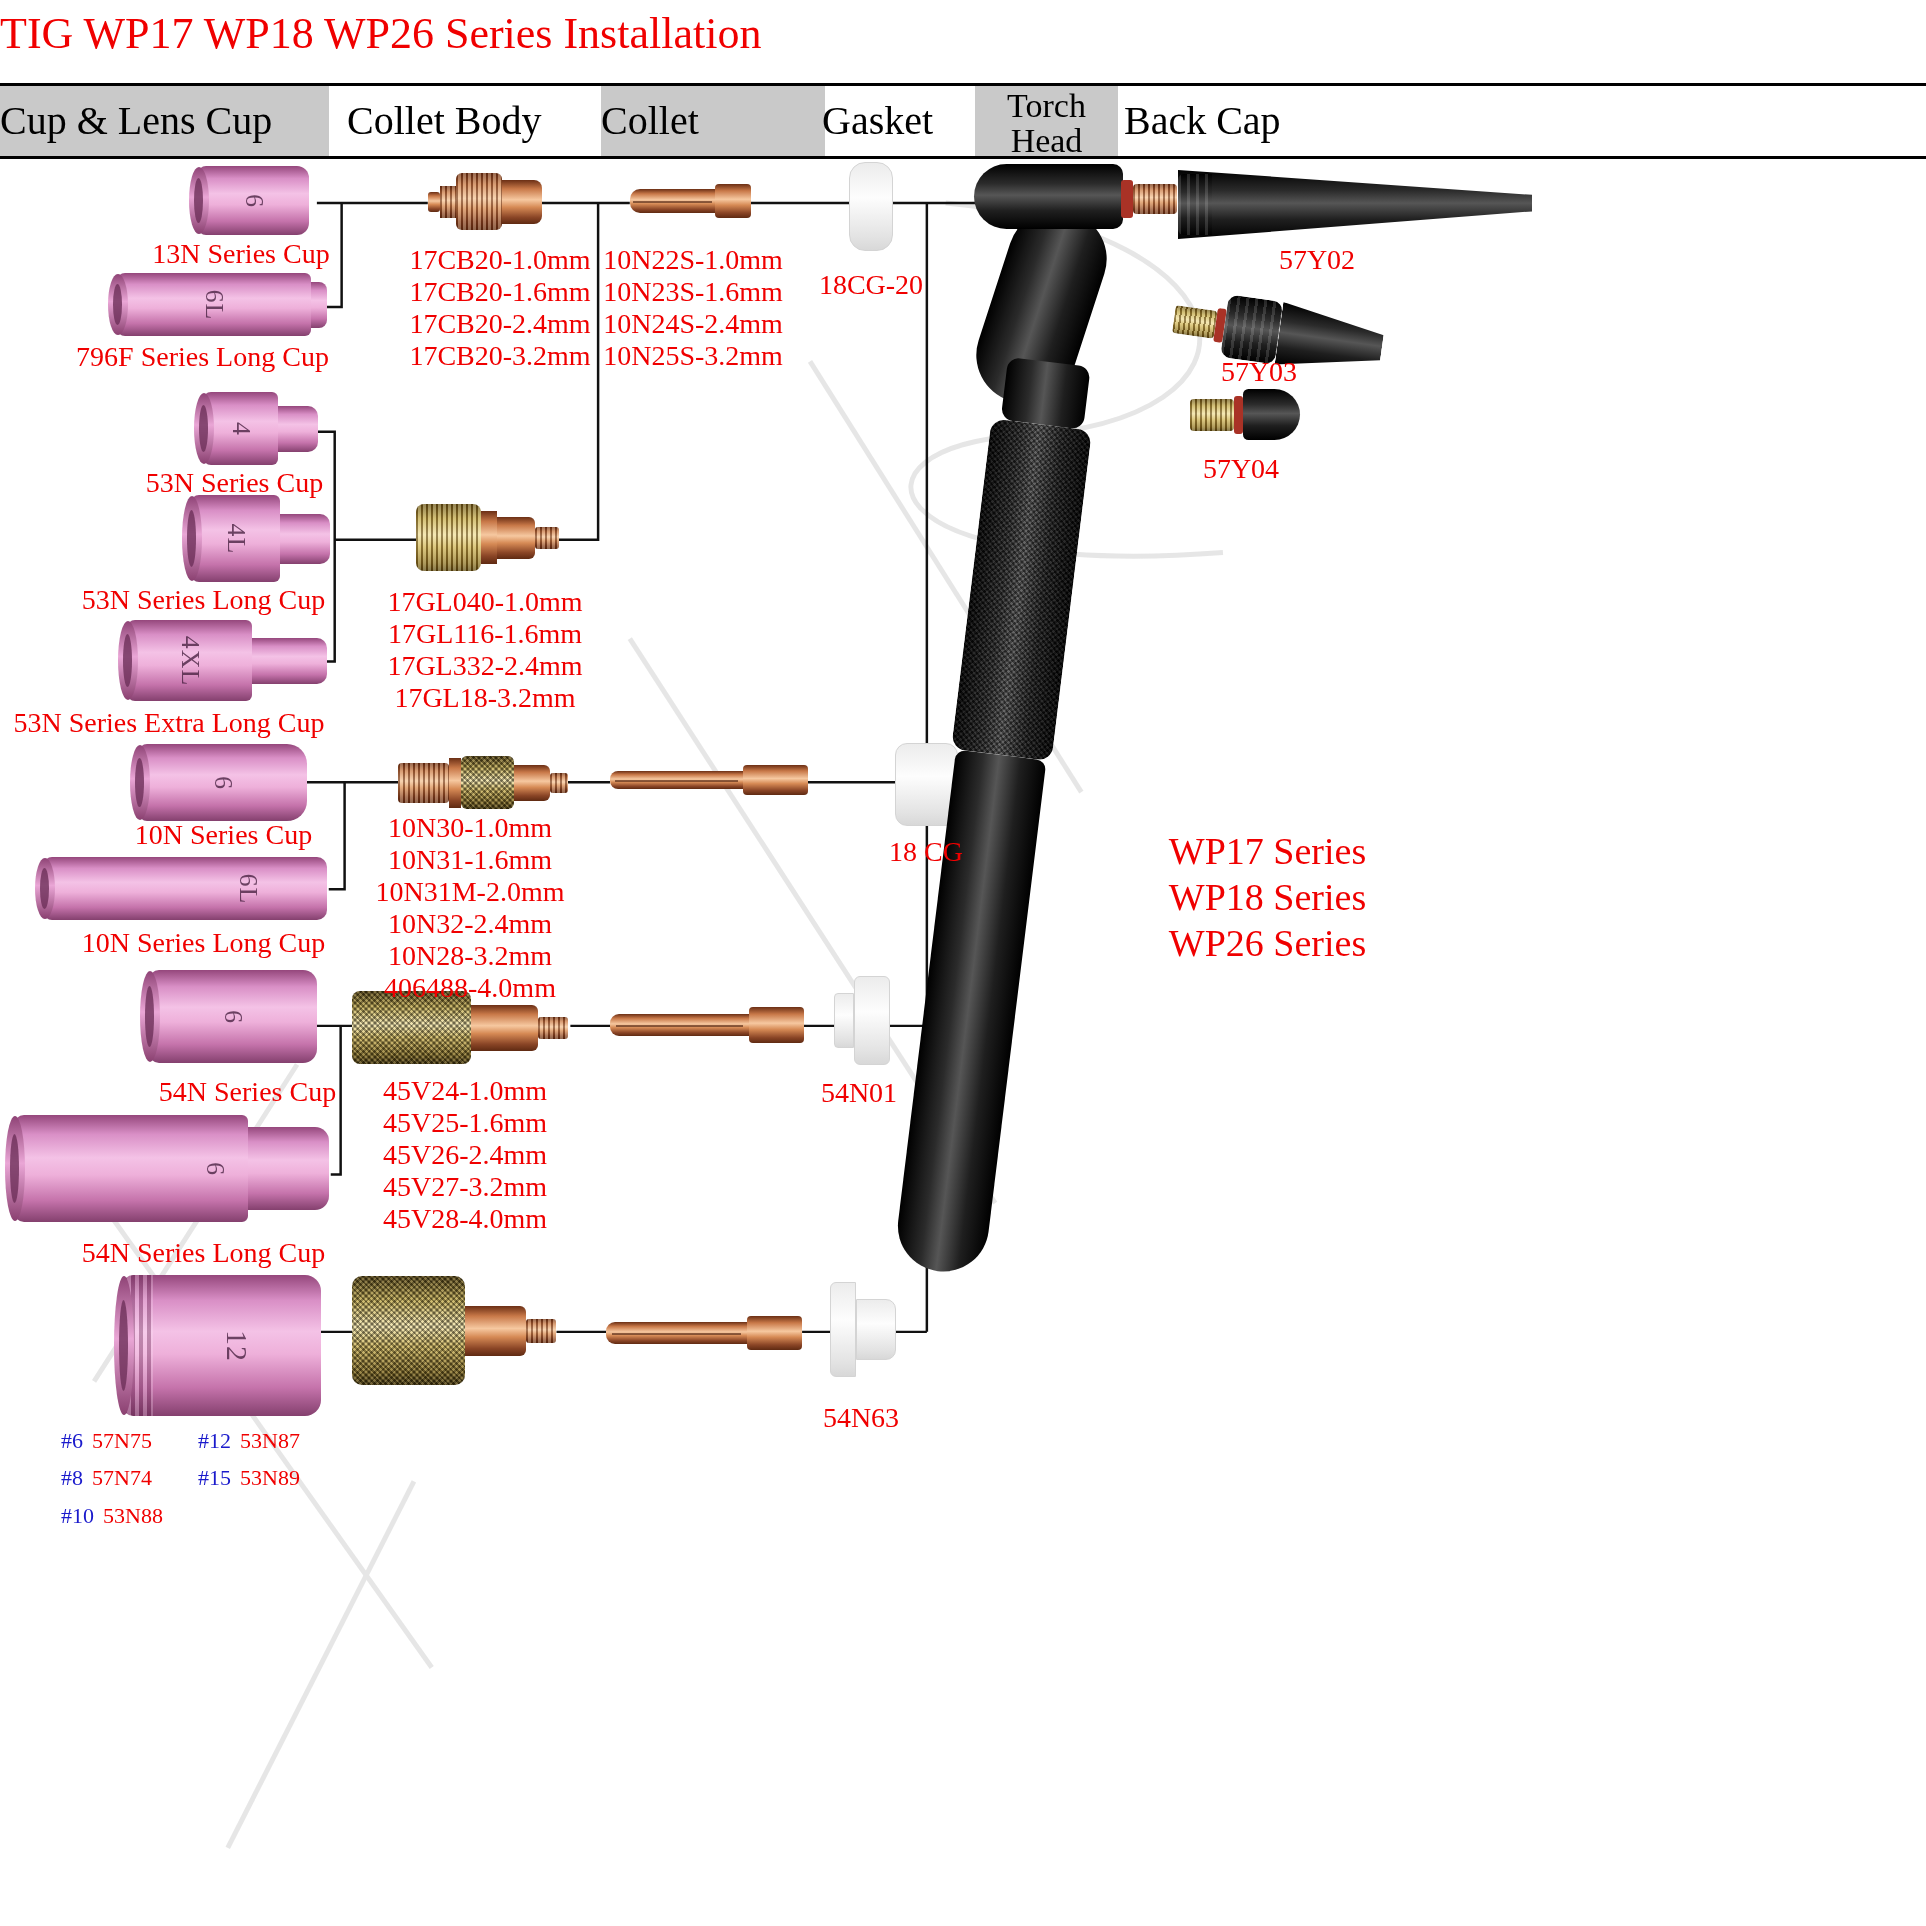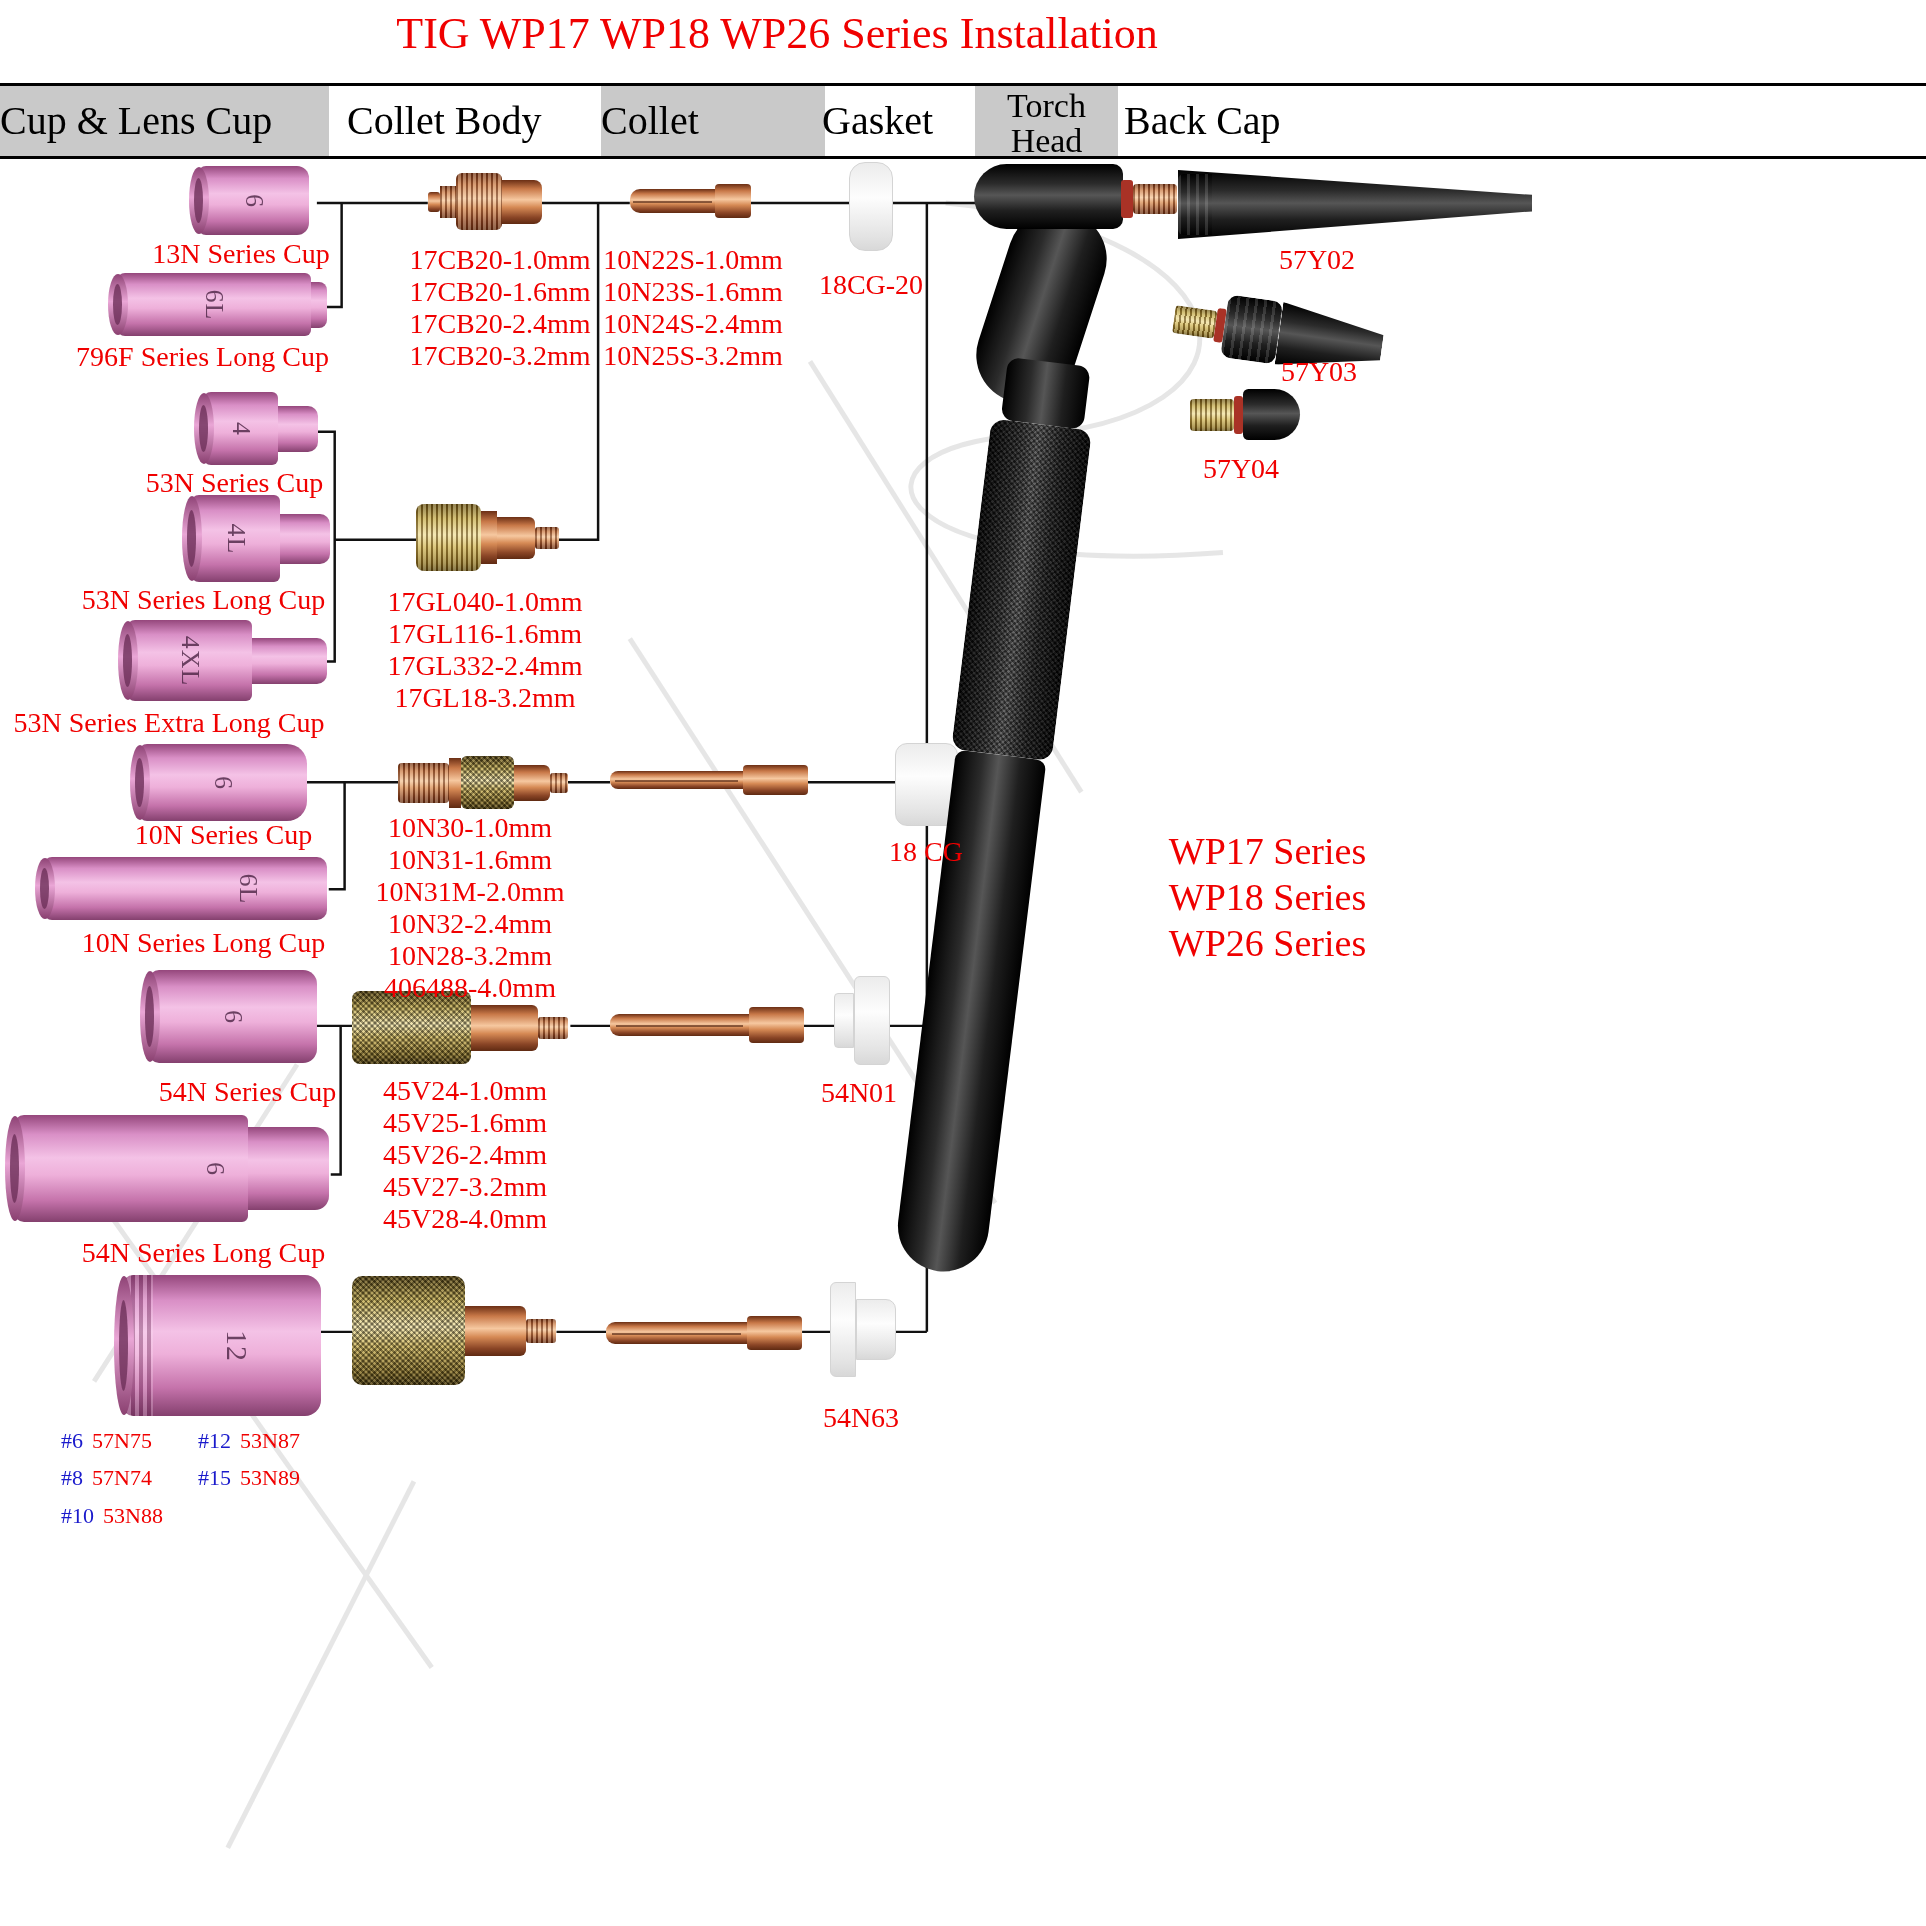--- a/index.html
+++ b/index.html
@@ -1,19 +1,19 @@
 <!DOCTYPE html>
 <html style="--accent-red: #f00000; --code-blue: #1a1acc; --header-gray: #c9c9c9;"><head>
 <meta charset="utf-8">
 <style>
   *{margin:0;padding:0;box-sizing:border-box}
   html,body{background:#fff}
   #canvas{position:relative;width:1927px;height:1927px;background:#fff;overflow:hidden;
           font-family:"Liberation Serif",serif;color:#000}
-  .title{position:absolute;left:0;top:8px;width:1554px;text-align:center;font-size:44px;
+  .title{position:absolute;left:0;top:8px;width:1554px;text-align:left;font-size:44px;
          color:var(--accent-red,#f00000);z-index:4}
   .hline{position:absolute;left:0;width:1927px;height:3px;background:#000;z-index:3}
   .hdrbox{position:absolute;top:86px;height:70px;background:var(--header-gray,#c9c9c9);z-index:0}
   .hdr{position:absolute;top:86px;height:70px;z-index:3;text-align:left;font-size:40px;line-height:70px;white-space:nowrap}
   .hdr2{position:absolute;top:86px;height:70px;z-index:3;text-align:center;font-size:34px;line-height:35px;padding-top:2px}
   svg.overlay{position:absolute;left:0;top:0;z-index:1}
   .part{position:absolute;display:flex;align-items:center;z-index:2}
   .seg{flex:0 0 auto;position:relative}
   .pink{background-image:linear-gradient(to bottom,#95477c 0%,#d98fc6 18%,#f4c2e6 40%,#eeb0da 56%,#c573ab 80%,#84406e 100%)}
   .copper{background-image:linear-gradient(to bottom,#6b2f15,#c87848 20%,#f6c8a0 45%,#d68a55 62%,#8a4526 85%,#5f2a12)}
@@ -327,21 +327,21 @@
     <div class="seg ribsb" style="position:absolute;left:0;top:4px;width:34px;height:61px;border-radius:6px 0 0 6px"></div>
   </div>
   <div class="lbl" style="left:1218px;width:198px;top:244px">57Y02</div>
 
   <div class="part" style="left:1174px;top:281px;height:75px;transform:rotate(8deg);transform-origin:0 50%">
     <div class="seg bthread" style="width:42px;height:28px;border-radius:4px"></div>
     <div class="seg redring" style="width:9px;height:34px;border-radius:3px"></div>
     <div class="seg ribsb" style="width:55px;height:63px;border-radius:10px"></div>
     <div class="seg blackv" style="width:104px;height:63px;clip-path:polygon(0 0,100% 30%,100% 70%,0 100%)"></div>
   </div>
-  <div class="lbl" style="left:1220px;width:198px;top:356px">57Y03</div>
+  <div class="lbl" style="left:1160px;width:198px;top:356px">57Y03</div>
 
   <div class="part" style="left:1190px;top:388px;height:53px">
     <div class="seg bthread" style="width:44px;height:32px;border-radius:4px"></div>
     <div class="seg redring" style="width:9px;height:38px;border-radius:3px"></div>
     <div class="seg blackv" style="width:57px;height:51px;border-radius:6px 28px 28px 6px"></div>
   </div>
   <div class="lbl" style="left:1142px;width:198px;top:453px">57Y04</div>
 
 </div>
 

